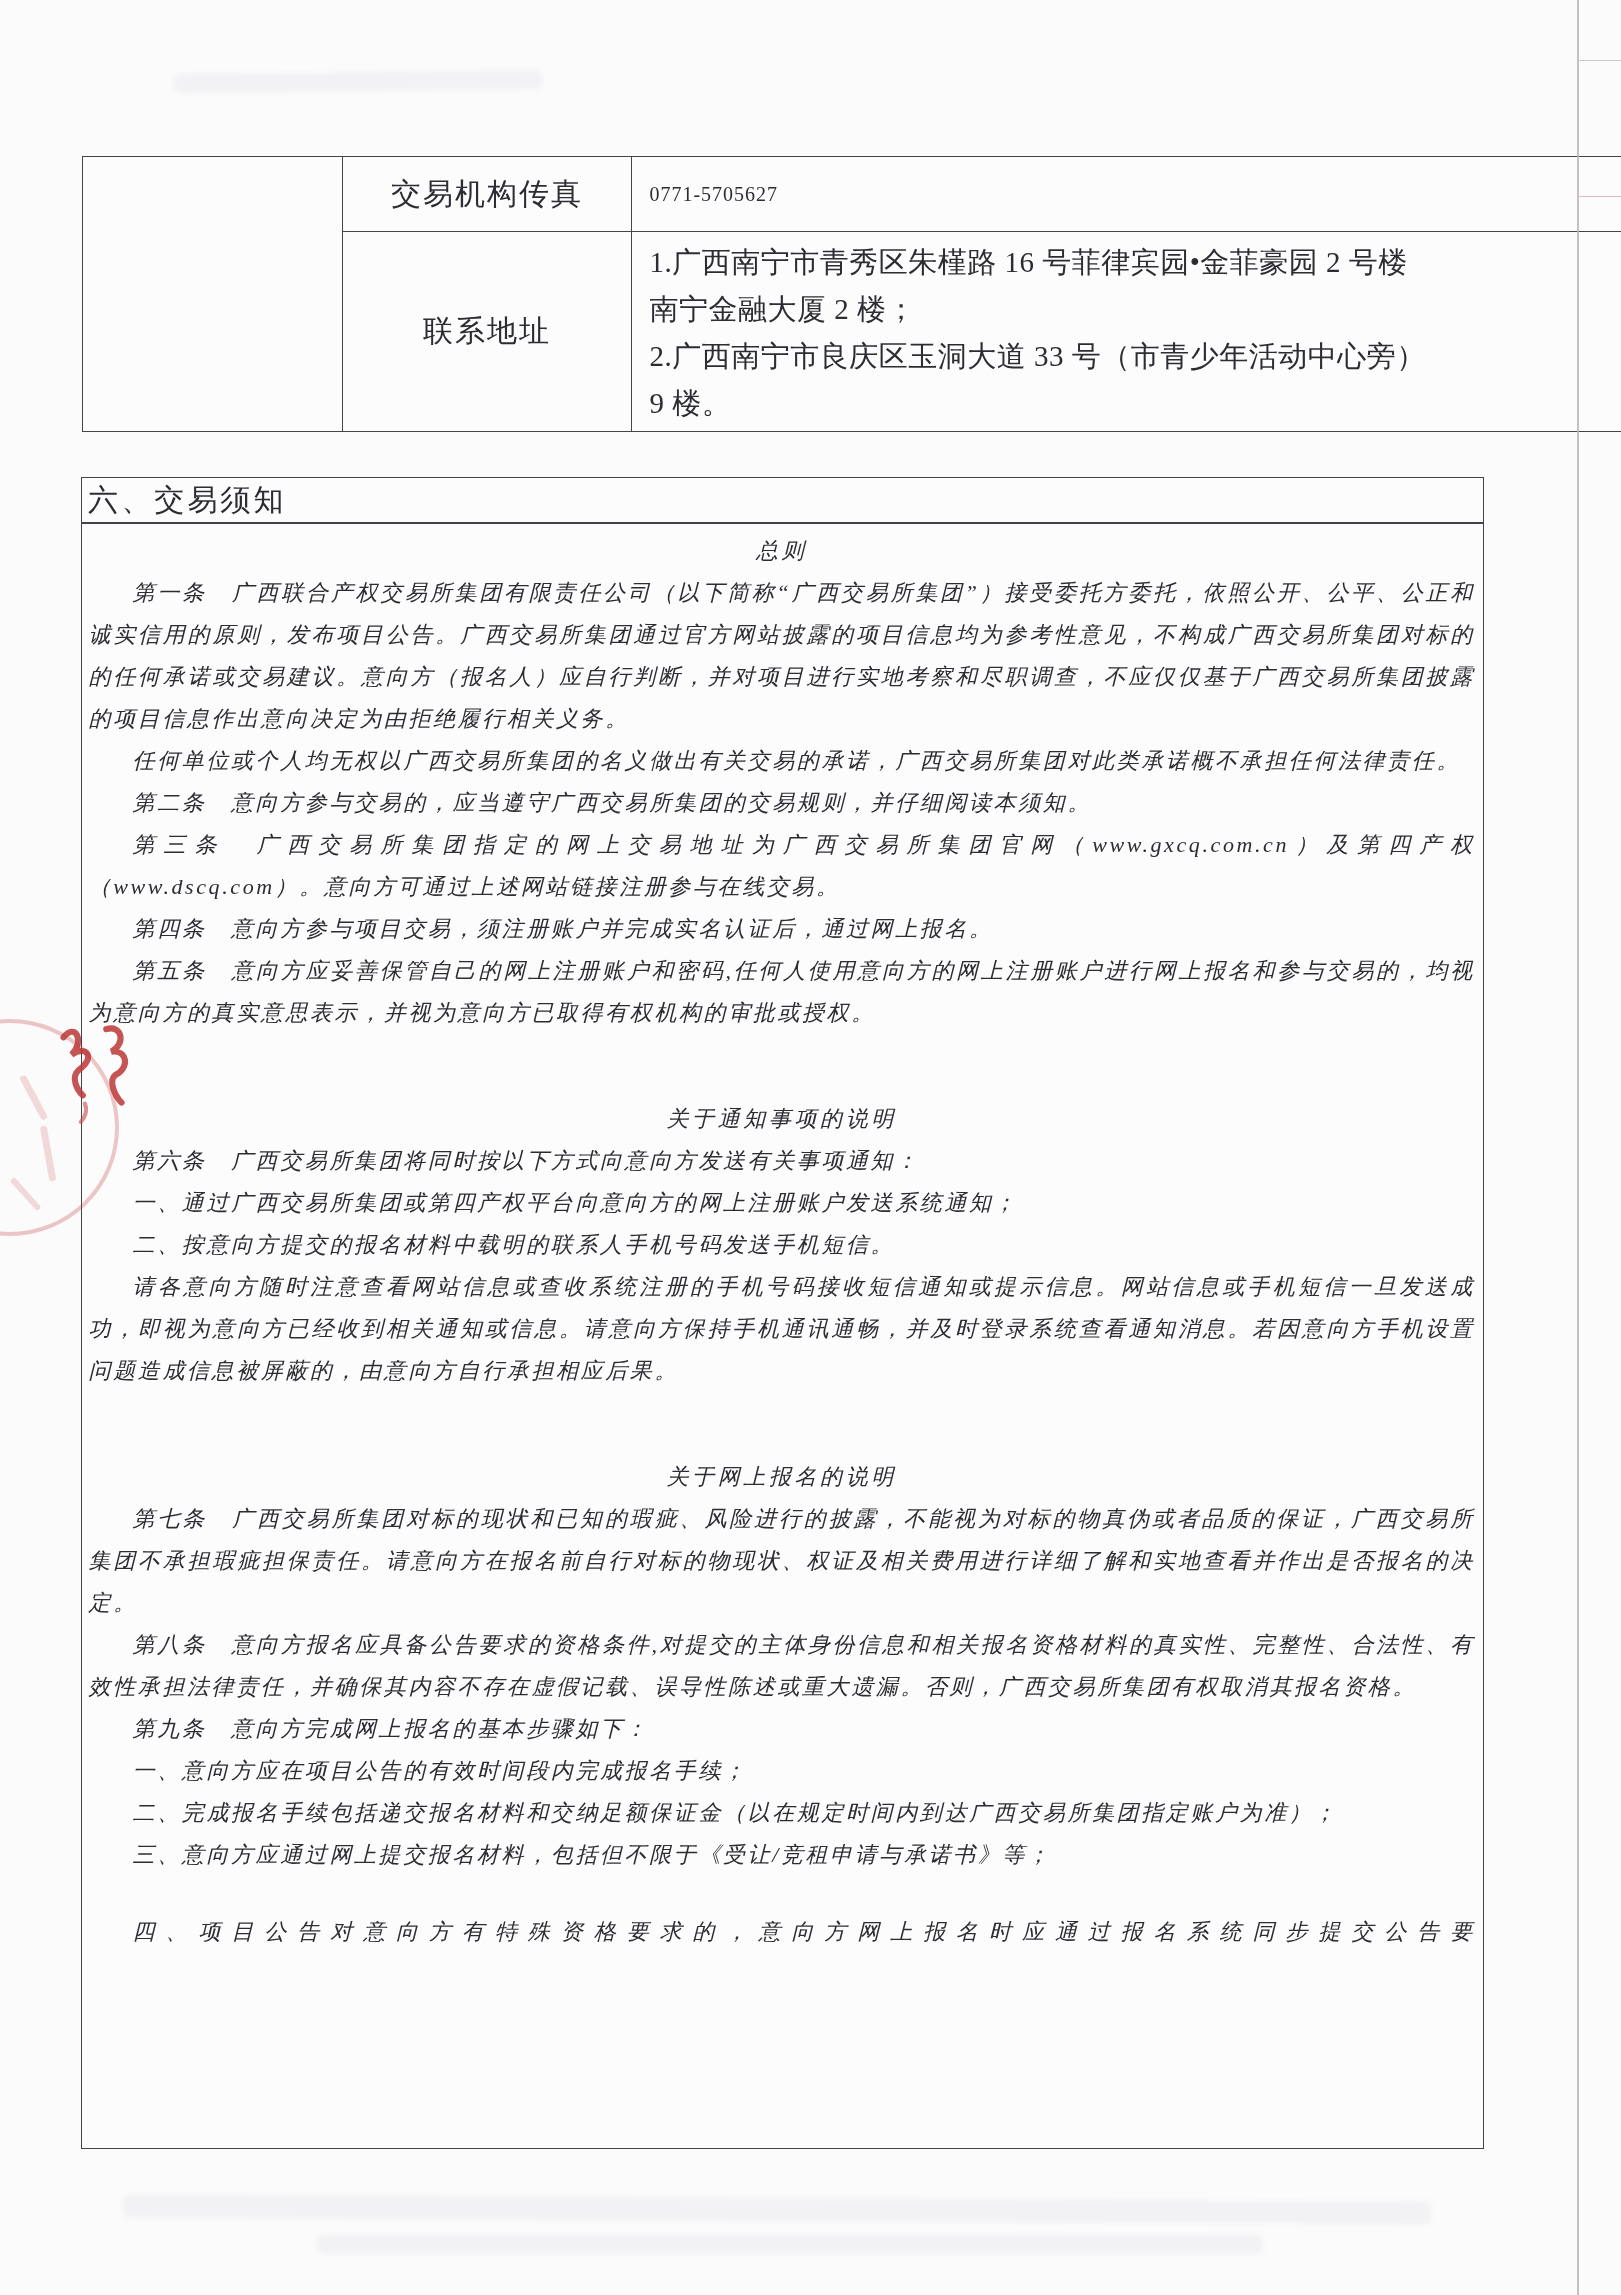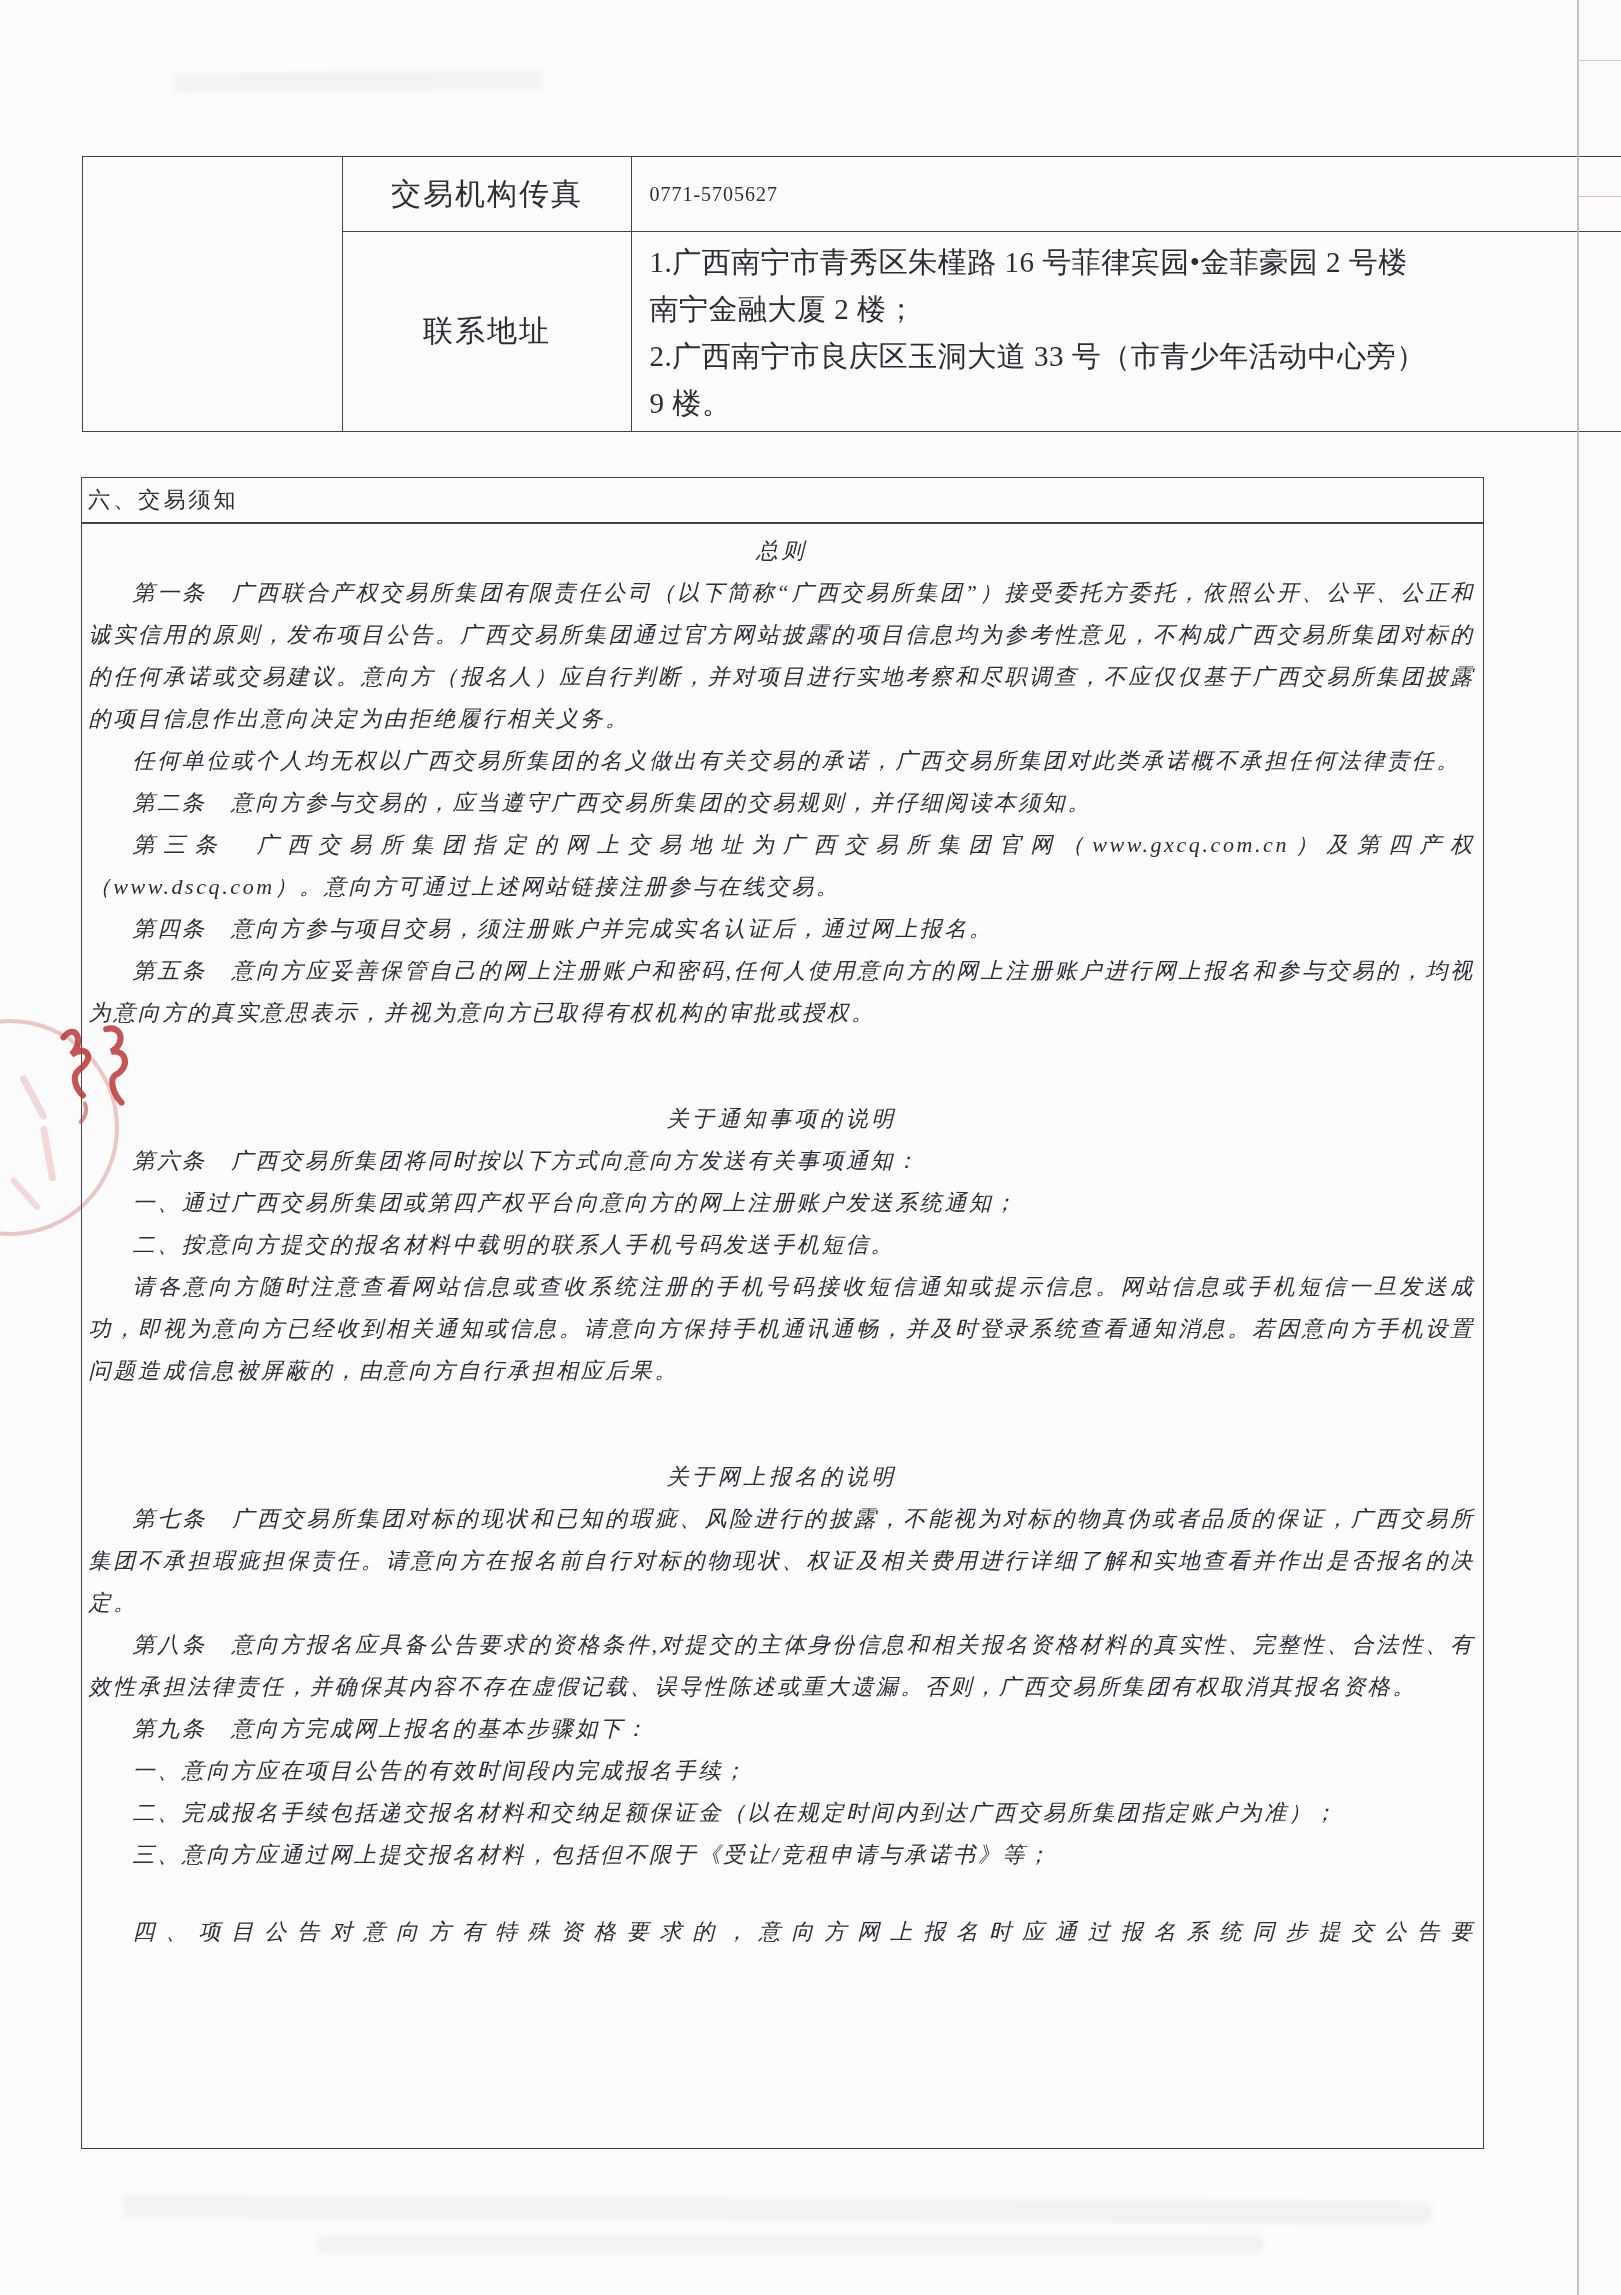--- a/index.html
+++ b/index.html
@@ -24,21 +24,21 @@
   .c-lab2{grid-column:2;grid-row:2;}
   .c-val2{grid-column:3;grid-row:2;padding:7.2px 7.2px 0 17.4px;font-size:29px;line-height:47px;letter-spacing:0.5px;}
   
   .ntable{
     position:absolute;left:81px;top:477px;width:1403px;height:1672px;
     border:1.5px solid #43434a;box-sizing:border-box;background:#fcfcfd;
   }
   .n-header{
     height:46px;border-bottom:2px solid #43434a;box-sizing:border-box;
     display:flex;align-items:center;padding-left:6.1px;
-    font-size:22px;letter-spacing:3.1px;
+    font-size:30px;letter-spacing:3.1px;
   }
   .n-body{
     padding:6.1px 8.2px 0 6.6px;font-size:22px;line-height:42px;letter-spacing:2.6px;
     text-align:justify;overflow:hidden;box-sizing:border-box;height:2022px;font-style:italic;
   }
   .p{text-indent:2em;margin:0;}
   .h{text-align:center;text-indent:0;margin:0;letter-spacing:3.6px;}
   .sp{margin-top:64px;}
   .fill{text-align-last:justify;margin-top:35px;}
   

